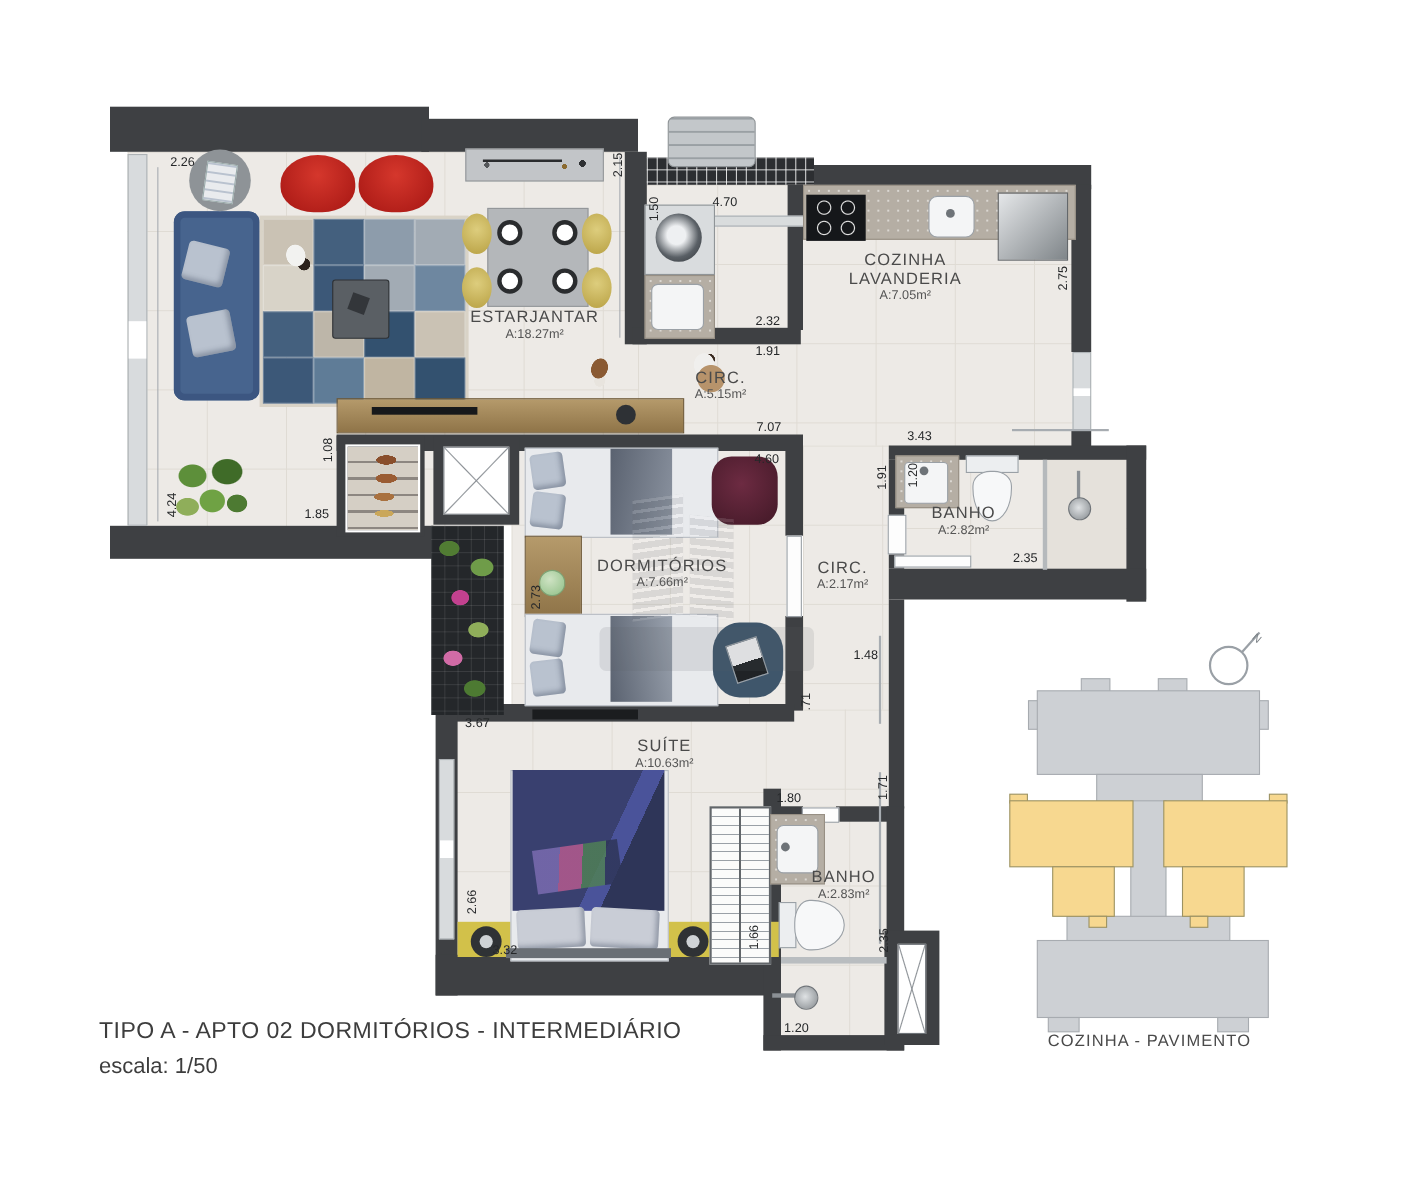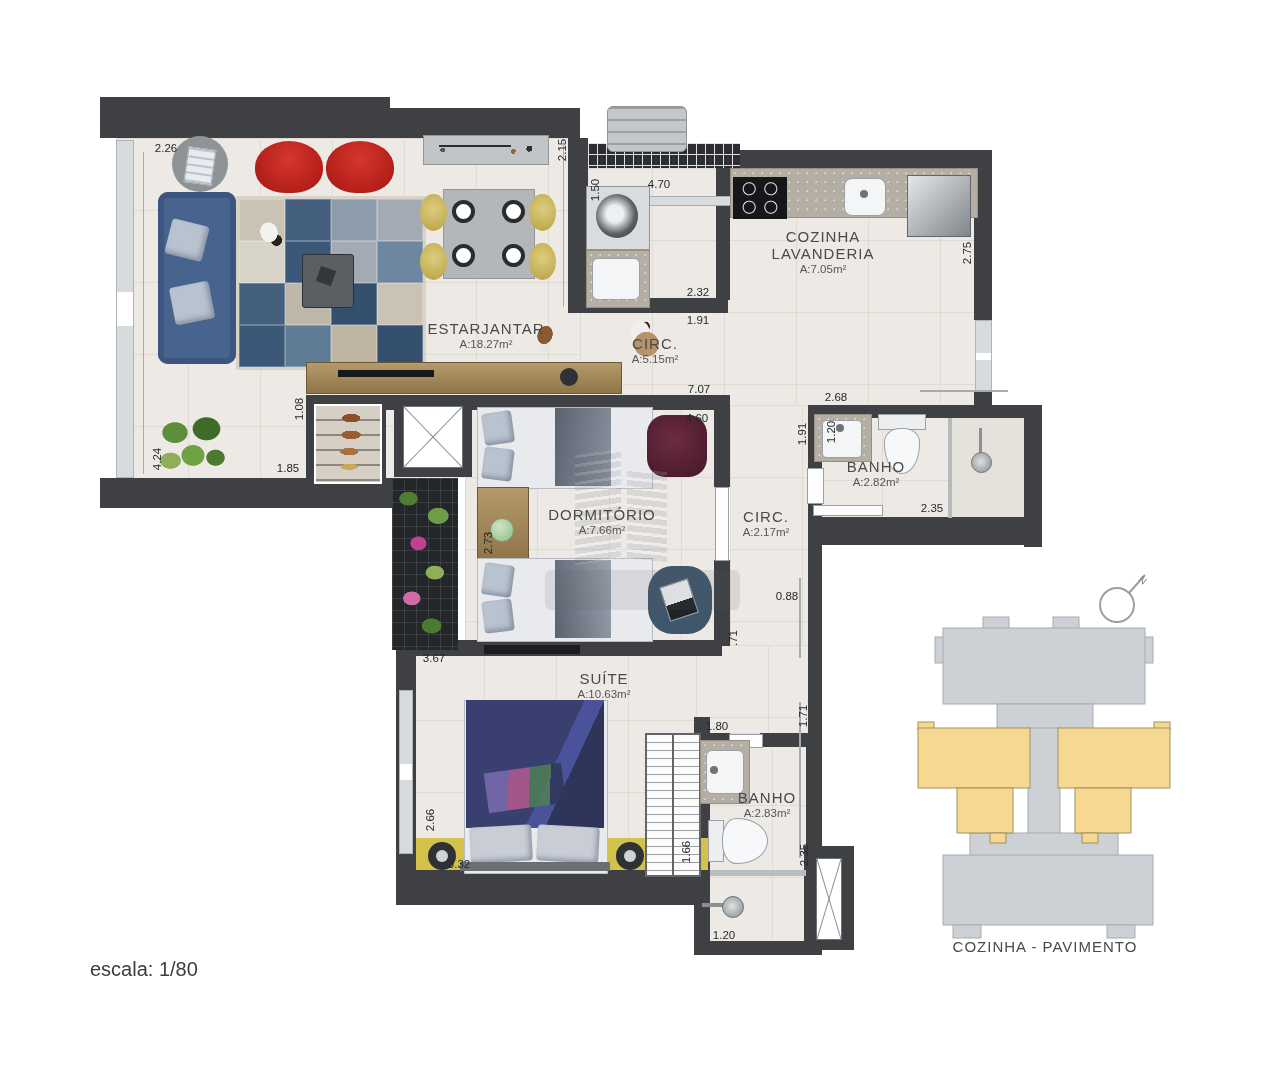--- a/index.html
+++ b/index.html
@@ -288,35 +288,35 @@
     <g fill="#f7d890" stroke="#9c9262" stroke-width="1">
       <rect x="259" y="157" width="16" height="8"></rect>
       <rect x="163" y="163" width="112" height="60"></rect>
       <rect x="180" y="223" width="56" height="45"></rect>
       <rect x="187" y="268" width="16" height="10"></rect>
     </g>
   </svg>
   <div class="croqui-label" style="left:1045px;top:938px;transform:translateX(-50%);">COZINHA - PAVIMENTO</div>
 
   <div id="room-labels">
-      <div class="room-label" style="left: 486px; top: 280px; margin-top: 40px;">
+      <div class="room-label" style="left: 486px; top: 280px;">
         <div class="rline">ESTARJANTAR</div>
         <div class="rarea">A:18.27m²</div>
       </div>
       <div class="room-label" style="left: 823px; top: 228px;">
         <div class="rline">COZINHA</div>
         <div class="rline">LAVANDERIA</div>
         <div class="rarea">A:7.05m²</div>
       </div>
       <div class="room-label" style="left: 655px; top: 335px;">
         <div class="rline">CIRC.</div>
         <div class="rarea">A:5.15m²</div>
       </div>
       <div class="room-label" style="left: 602px; top: 506px;">
-        <div class="rline">DORMITÓRIO</div>
+        <div class="rline">DORMITÓRIOS</div>
         <div class="rarea">A:7.66m²</div>
       </div>
       <div class="room-label" style="left: 766px; top: 508px;">
         <div class="rline">CIRC.</div>
         <div class="rarea">A:2.17m²</div>
       </div>
       <div class="room-label" style="left: 876px; top: 458px;">
         <div class="rline">BANHO</div>
         <div class="rarea">A:2.82m²</div>
       </div>
@@ -331,36 +331,37 @@
     </div>
   <div id="dim-labels">
       <span class="dim" style="left: 166px; top: 148px;">2.26</span>
       <span class="dim vert" style="left: 562px; top: 150px;">2.15</span>
       <span class="dim vert" style="left: 595px; top: 190px;">1.50</span>
       <span class="dim" style="left: 659px; top: 184px;">4.70</span>
       <span class="dim" style="left: 698px; top: 292px;">2.32</span>
       <span class="dim" style="left: 698px; top: 320px;">1.91</span>
       <span class="dim vert" style="left: 967px; top: 253px;">2.75</span>
       <span class="dim" style="left: 699px; top: 389px;">7.07</span>
-      <span class="dim" style="left: 836px; top: 397px;">2.68</span>
+      <span class="dim" style="left: 836px; top: 397px;">3.43</span>
       <span class="dim" style="left: 697px; top: 418px;">4.60</span>
       <span class="dim vert" style="left: 802px; top: 434px;">1.91</span>
       <span class="dim vert" style="left: 831px; top: 432px;">1.20</span>
       <span class="dim" style="left: 932px; top: 508px;">2.35</span>
       <span class="dim vert" style="left: 299px; top: 409px;">1.08</span>
       <span class="dim" style="left: 288px; top: 468px;">1.85</span>
       <span class="dim vert" style="left: 157px; top: 459px;">4.24</span>
       <span class="dim vert" style="left: 488px; top: 543px;">2.73</span>
-      <span class="dim" style="left: 787px; top: 596px;">0.88</span>
+      <span class="dim" style="left: 787px; top: 596px;">1.48</span>
       <span class="dim vert" style="left: 733px; top: 638px;">.71</span>
       <span class="dim" style="left: 434px; top: 658px;">3.67</span>
       <span class="dim" style="left: 717px; top: 726px;">1.80</span>
       <span class="dim vert" style="left: 803px; top: 716px;">1.71</span>
       <span class="dim vert" style="left: 430px; top: 820px;">2.66</span>
       <span class="dim" style="left: 459px; top: 864px;">3.32</span>
       <span class="dim vert" style="left: 686px; top: 852px;">1.66</span>
       <span class="dim vert" style="left: 804px; top: 855px;">2.35</span>
       <span class="dim" style="left: 724px; top: 935px;">1.20</span>
     </div>
 
-  <div class="title2" style="left:90px;top:958px;">escala: 1/80</div>
+  <div class="title1" style="left:90px;top:926px;">TIPO A - APTO 02  DORMITÓRIOS - INTERMEDIÁRIO</div>
+  <div class="title2" style="left:90px;top:958px;">escala: 1/50</div>
 
 </div>
 
 </body></html>

